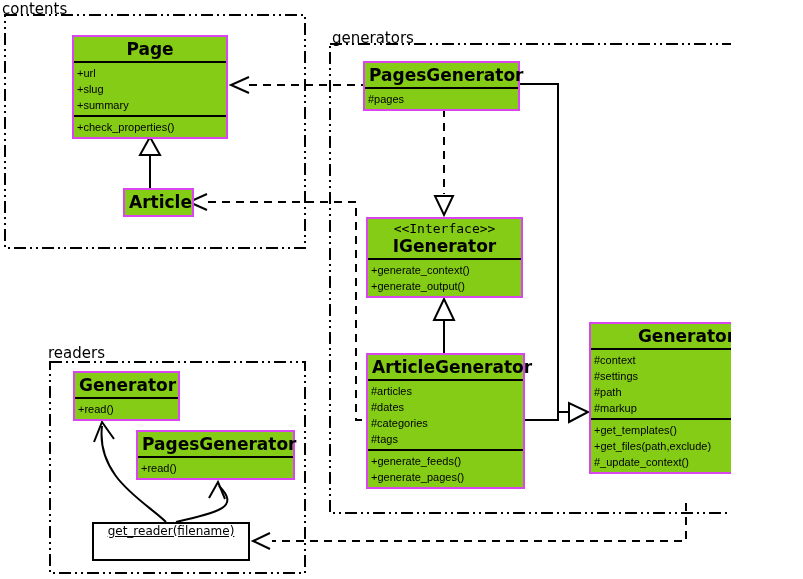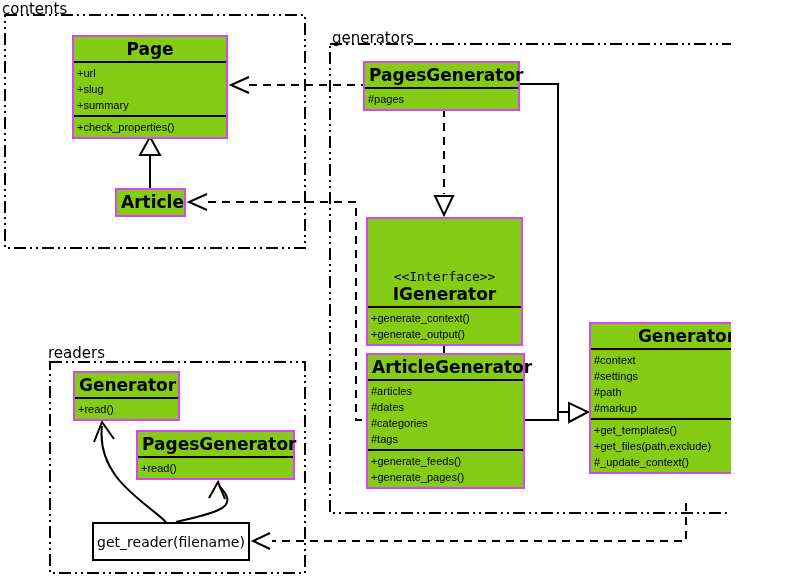--- a/index.html
+++ b/index.html
@@ -5,26 +5,26 @@
   html,body{margin:0;padding:0;background:#fff;}
   #canvas{position:relative;width:731px;height:579px;background:#fff;overflow:hidden;
           font-family:"DejaVu Sans","Liberation Sans",sans-serif;color:#000;}
   svg.wires{position:absolute;left:0;top:0;width:803px;height:579px;}
 
   .pkg-label{position:absolute;font-size:15px;line-height:16px;background:transparent;}
 
   .cls{position:absolute;background:#84cc16;border:2px solid #d946ef;box-sizing:border-box;}
   .cls .t{font-weight:bold;font-size:17px;text-align:center;padding:1px 4px;line-height:22px;}
   .cls .stereo{font-family:"DejaVu Sans Mono","Liberation Mono",monospace;font-weight:normal;
-               font-size:13px;line-height:15px;margin-top:48px;}
+               font-size:13px;line-height:15px;}
   .cls .c{border-top:2px solid #000;padding:2px 3px;}
   .cls .m{font-family:Liberation Sans, sans-serif;font-size:11px;line-height:16px;white-space:pre;}
 
   .fnbox{position:absolute;background:#fff;border:2px solid #000;box-sizing:border-box;
-         display:flex;align-items:center;justify-content:center;font-size:14px;}
+         display:flex;justify-content:center;font-size:12px;text-decoration:underline;}
 </style>
 </head>
 <body>
 
 <div id="canvas">
 
   <svg class="wires" viewBox="0 0 803 579" fill="none" stroke="#000" stroke-width="2">
 
     <rect x="5" y="15" width="300" height="233" stroke-dasharray="12 4 2 4 2 4"></rect>
     <rect x="330" y="44" width="465" height="469" stroke-dasharray="12 4 2 4 2 4"></rect>
@@ -68,21 +68,21 @@
     <div class="c">
       <div class="m">+url</div>
       <div class="m">+slug</div>
       <div class="m">+summary</div>
     </div>
     <div class="c">
       <div class="m">+check_properties()</div>
     </div>
   </div>
 
-  <div class="cls" style="left:115px;top:188px;width:71px">
+  <div class="cls" style="left:123px;top:188px;width:71px">
     <div class="t" style="padding:0 4px;line-height:25px">Article</div>
   </div>
 
   <div class="cls" style="left:363px;top:61px;width:157px">
     <div class="t">PagesGenerator</div>
     <div class="c">
       <div class="m">#pages</div>
     </div>
   </div>
 

